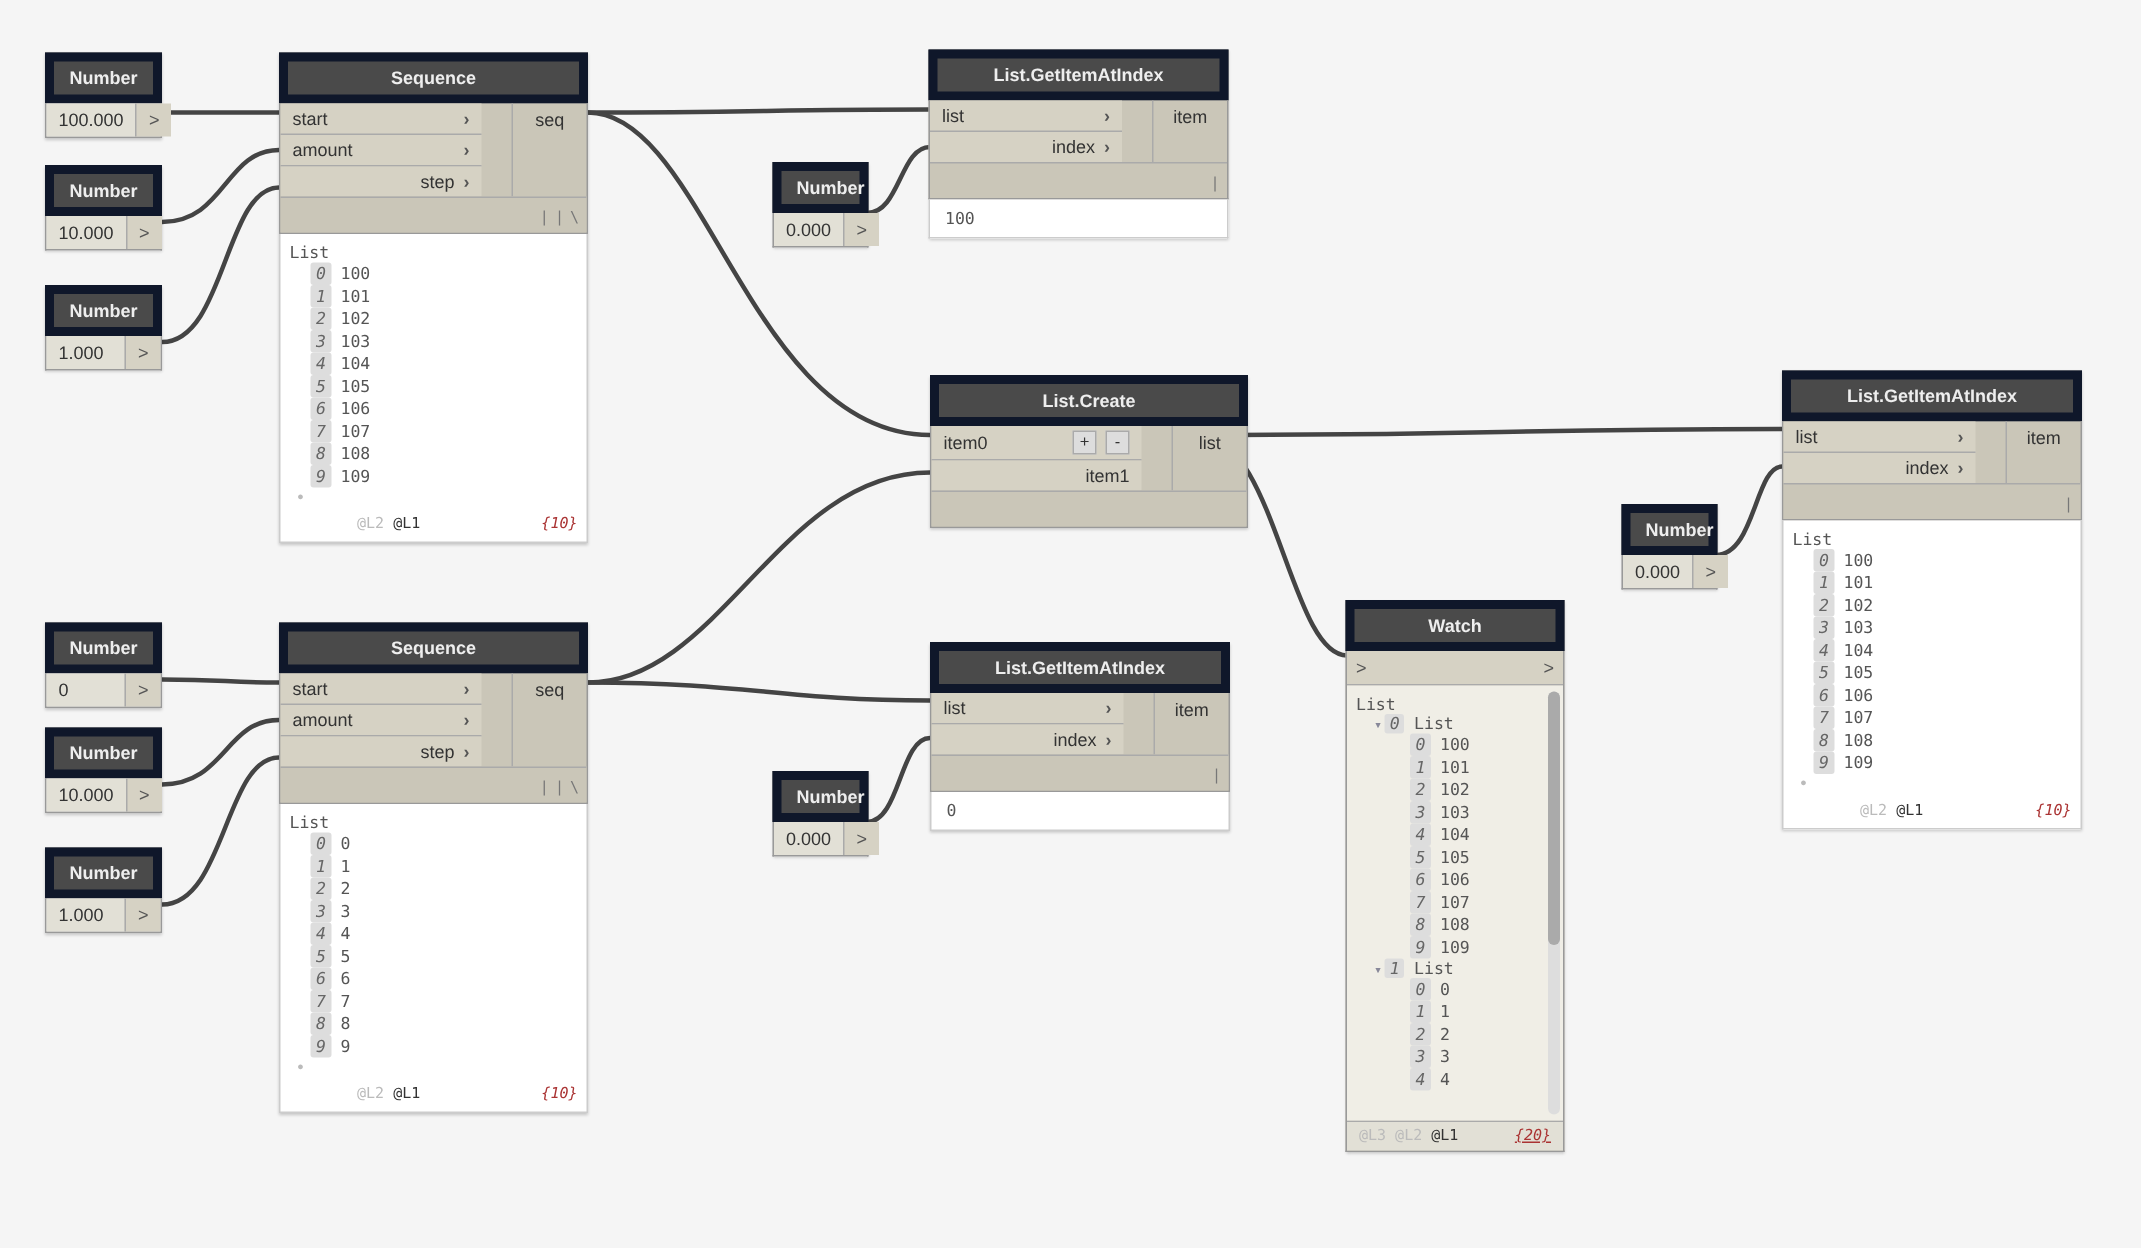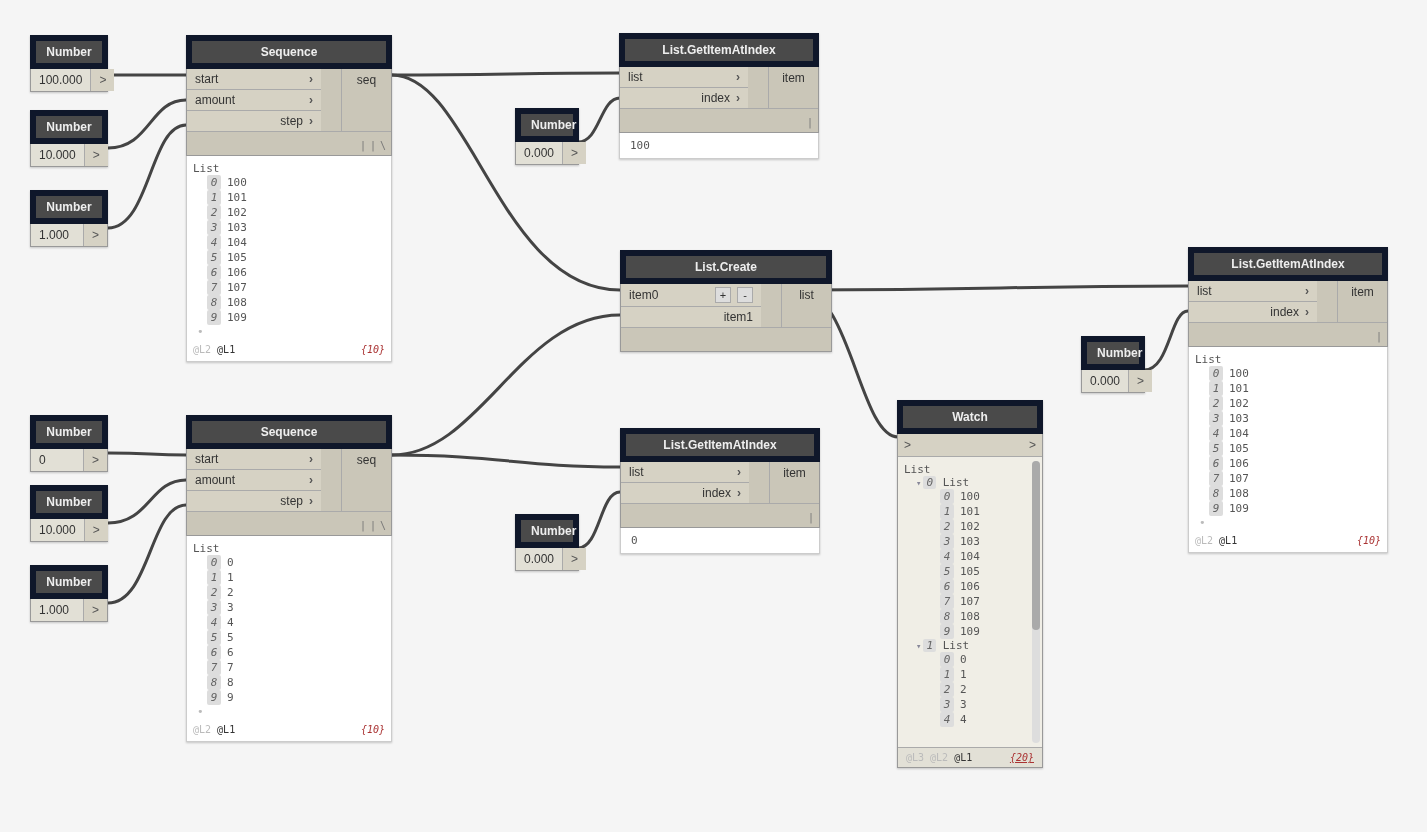--- a/index.html
+++ b/index.html
@@ -122,20 +122,21 @@
     border-radius:2px;
     font-style: italic;
     padding:0 3px;
   }
   .preview-footer {
     display:flex;
     justify-content:space-between;
     margin-top:6px;
     color:#888;
     font-size:10px;
+    margin-left:45px;
   }
   .preview-footer .levels .active { color:#333; }
   .preview-footer .count { color:#a33; font-style:italic; }
   .guide-dot { color:#bbb; margin-left:4px;}
   .btn-small {
     background:#ddd;
     border:1px solid #aaa;
     width:16px;height:16px;
     display:inline-flex;align-items:center;justify-content:center;
     font-size:11px;

